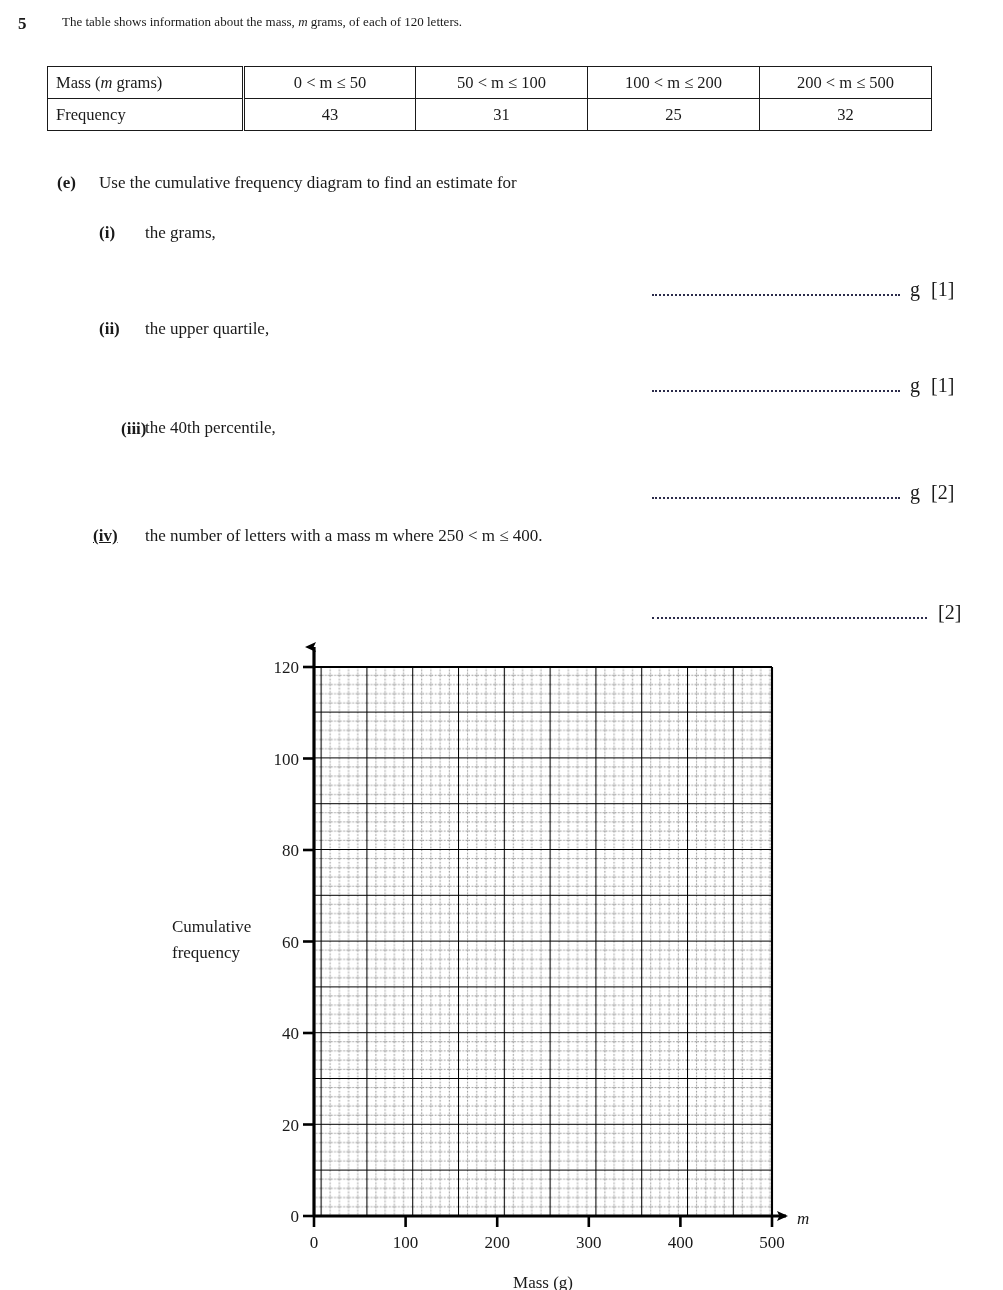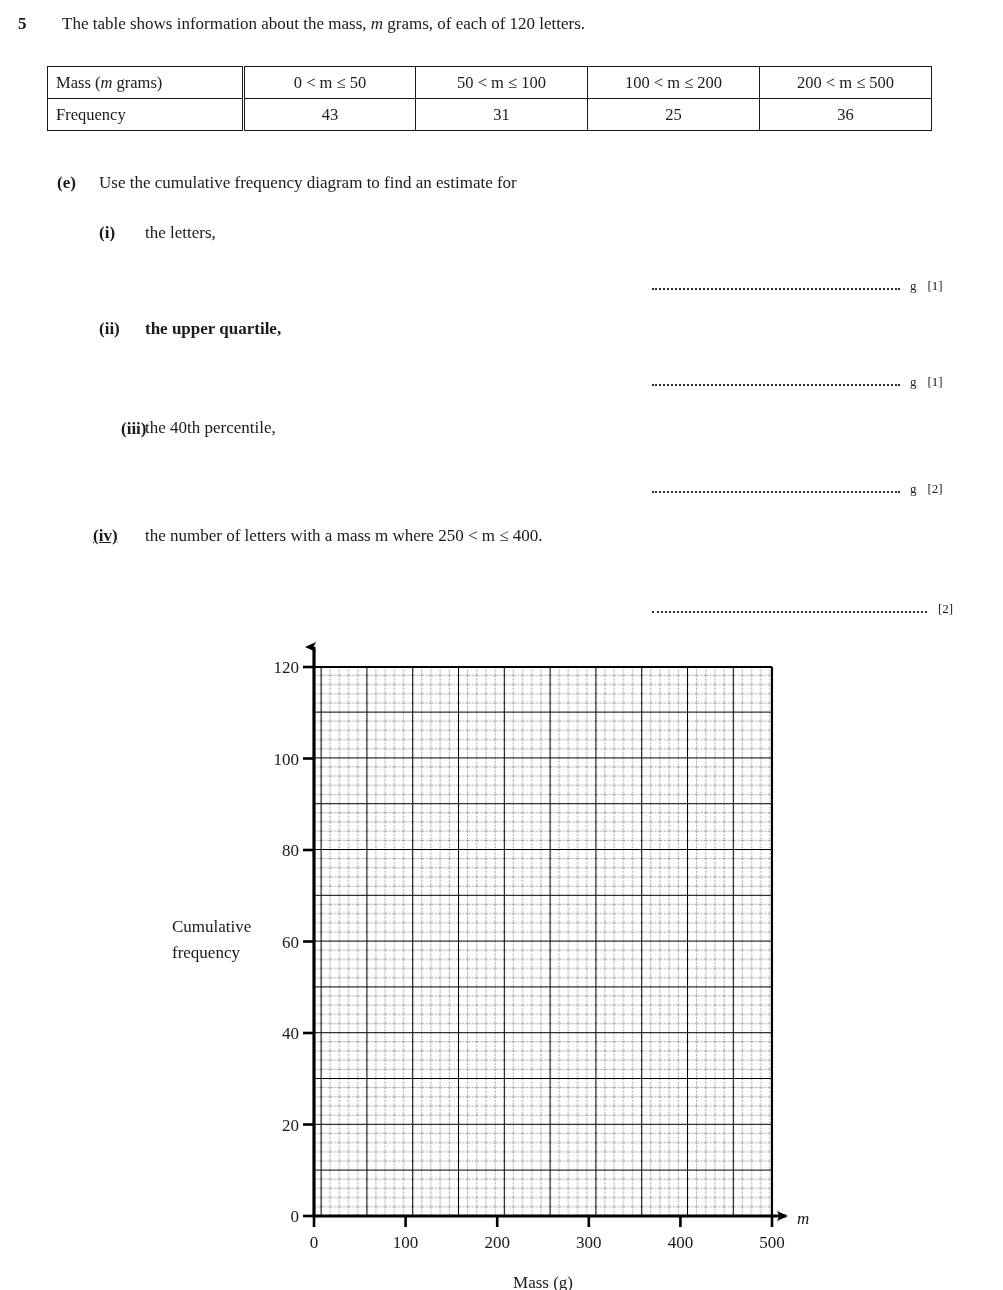--- a/index.html
+++ b/index.html
@@ -18,21 +18,21 @@
   .abs { position: absolute; }
 
   
   #question-number {
     left: 18px; top: 14px;
     font-size: 17px;
     font-weight: bold;
   }
   #question-stem {
     left: 62px; top: 14px;
-    font-size: 17px;
+    font-size: 13px;
     white-space: nowrap;
   }
   .it { font-style: italic; }
 
   
   #freq-table {
     left: 47px; top: 66px;
     width: 885px;
     border-collapse: collapse;
     table-layout: fixed;
@@ -57,21 +57,21 @@
     font-size: 17px;
     font-weight: bold;
     white-space: nowrap;
   }
   .part-text {
     font-size: 17px;
     white-space: nowrap;
   }
 
   
-  .answer-row { white-space: nowrap; font-size: 13px; }
+  .answer-row { white-space: nowrap; font-size: 20px; }
   .dots {
     display: inline-block;
     vertical-align: baseline;
     border-bottom: 2.2px dotted #2b2b4a;
     height: 10px;
   }
   .unit { display: inline-block; padding-left: 10px; }
   .marks { display: inline-block; padding-left: 11px; }
 
   
@@ -110,36 +110,36 @@
       <td>0 &lt; m ≤ 50</td>
       <td>50 &lt; m ≤ 100</td>
       <td>100 &lt; m ≤ 200</td>
       <td>200 &lt; m ≤ 500</td>
     </tr>
     <tr>
       <td class="rowhead">Frequency</td>
       <td>43</td>
       <td>31</td>
       <td>25</td>
-      <td>36</td>
+      <td>32</td>
     </tr>
   </tbody>
 </table>
 
 <div class="abs part-label" style="left:57px; top:173px;">(e)</div>
 <div class="abs part-text" style="left:99px; top:173px;text-align:center;">Use the cumulative frequency diagram to find an estimate for</div>
 
 <div class="abs part-label" style="left:99px; top:223px;">(i)</div>
-<div class="abs part-text" style="left:145px; top:223px;">the letters,</div>
+<div class="abs part-text" style="left:145px; top:223px;">the grams,</div>
 <div class="abs answer-row" style="left:652px; top:278px;">
   <span class="dots" style="width:248px;"></span><span class="unit">g</span><span class="marks">[1]</span>
 </div>
 
 <div class="abs part-label" style="left:99px; top:319px;">(ii)</div>
-<div class="abs part-text" style="left:145px; top:319px;font-weight:bold;">the upper quartile,</div>
+<div class="abs part-text" style="left:145px; top:319px;">the upper quartile,</div>
 <div class="abs answer-row" style="left:652px; top:374px;">
   <span class="dots" style="width:248px;"></span><span class="unit">g</span><span class="marks">[1]</span>
 </div>
 
 <div class="abs part-label" style="left:89px; top:419px;margin-left:32px;">(iii)</div>
 <div class="abs part-text" style="left:145px; top:418px;">the 40th percentile,</div>
 <div class="abs answer-row" style="left:652px; top:481px;text-decoration:underline;">
   <span class="dots" style="width:248px;"></span><span class="unit">g</span><span class="marks">[2]</span>
 </div>
 

